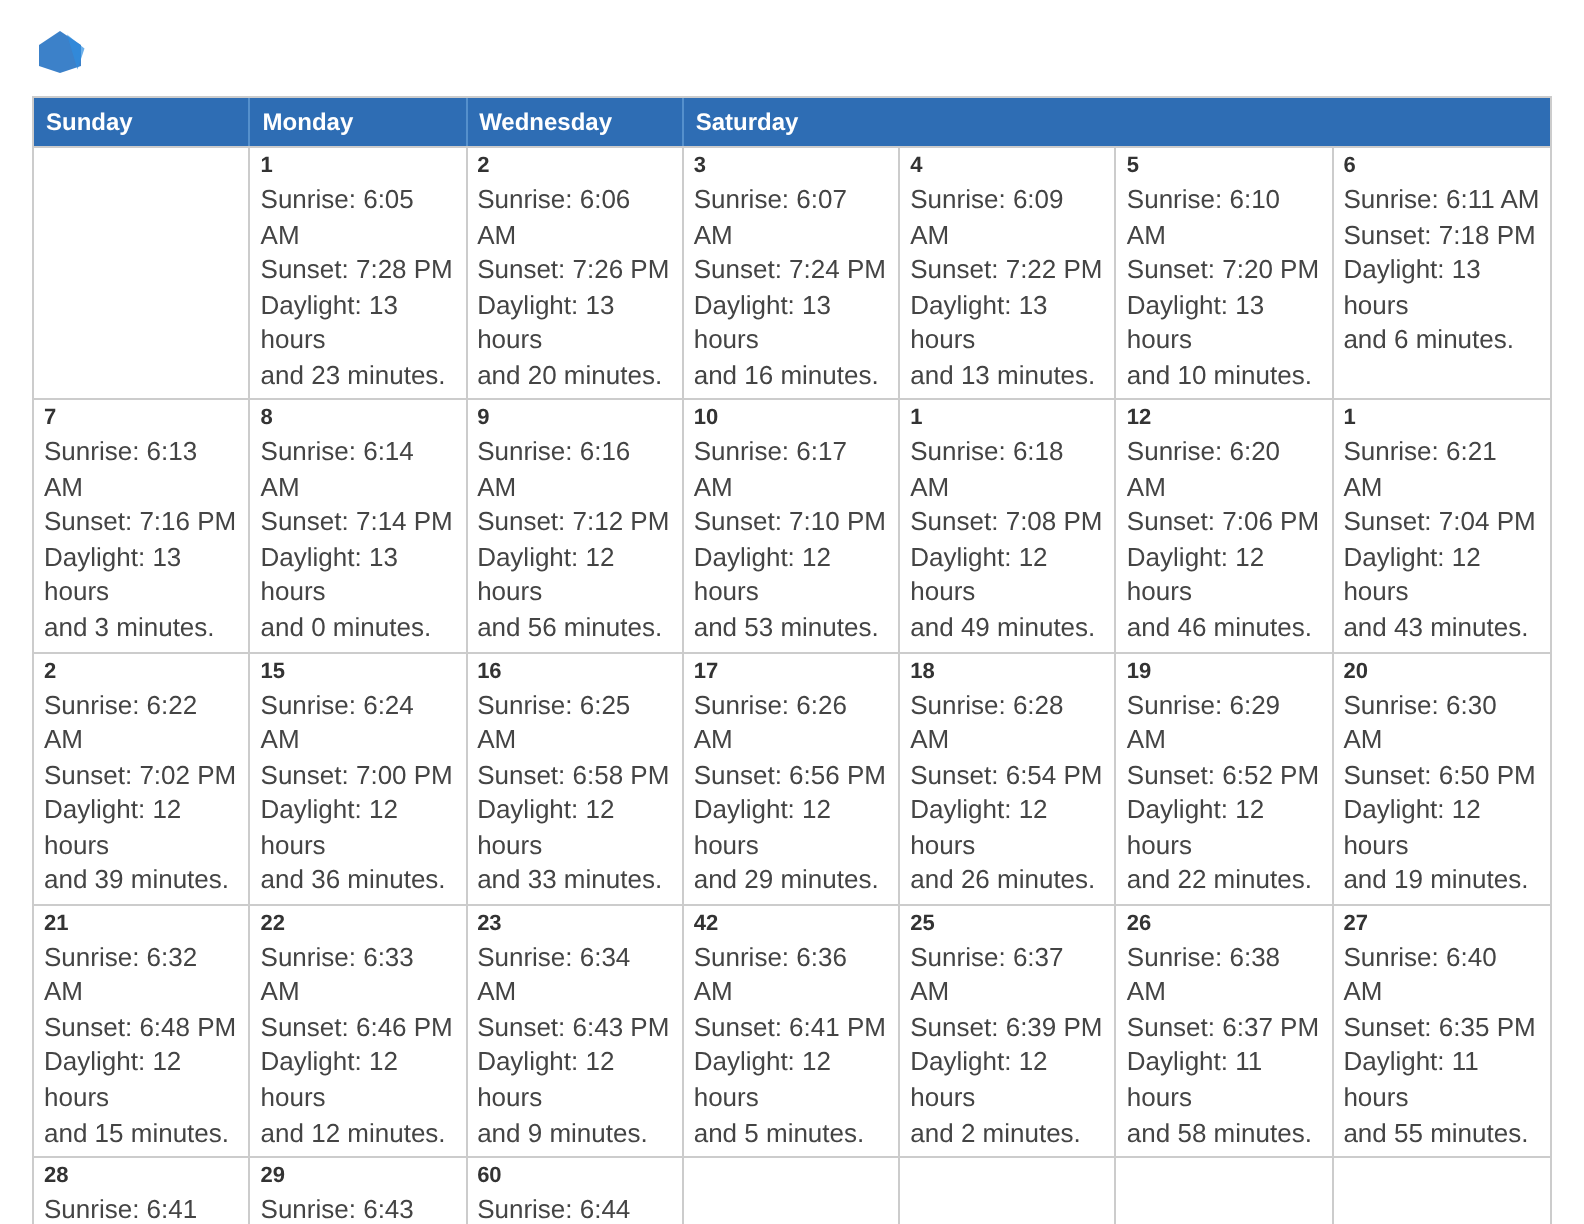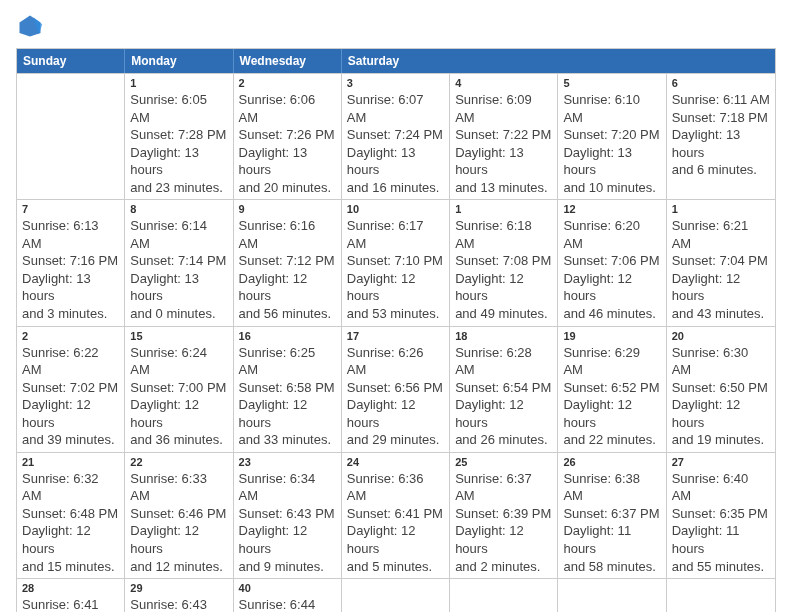--- a/index.html
+++ b/index.html
@@ -229,21 +229,21 @@
           </div>
           <div class="cal-cell">
             <div class="day-number">22</div>
             <div class="day-info">Sunrise: 6:33 AM<br>Sunset: 6:46 PM<br>Daylight: 12 hours<br>and 12 minutes.</div>
           </div>
           <div class="cal-cell">
             <div class="day-number">23</div>
             <div class="day-info">Sunrise: 6:34 AM<br>Sunset: 6:43 PM<br>Daylight: 12 hours<br>and 9 minutes.</div>
           </div>
           <div class="cal-cell">
-            <div class="day-number">24</div>
+            <div class="day-number">42</div>
             <div class="day-info">Sunrise: 6:36 AM<br>Sunset: 6:41 PM<br>Daylight: 12 hours<br>and 5 minutes.</div>
           </div>
           <div class="cal-cell">
             <div class="day-number">25</div>
             <div class="day-info">Sunrise: 6:37 AM<br>Sunset: 6:39 PM<br>Daylight: 12 hours<br>and 2 minutes.</div>
           </div>
           <div class="cal-cell">
             <div class="day-number">26</div>
             <div class="day-info">Sunrise: 6:38 AM<br>Sunset: 6:37 PM<br>Daylight: 11 hours<br>and 58 minutes.</div>
           </div>
@@ -255,21 +255,21 @@
         <div class="cal-row">
           <div class="cal-cell">
             <div class="day-number">28</div>
             <div class="day-info">Sunrise: 6:41 AM<br>Sunset: 6:33 PM<br>Daylight: 11 hours<br>and 51 minutes.</div>
           </div>
           <div class="cal-cell">
             <div class="day-number">29</div>
             <div class="day-info">Sunrise: 6:43 AM<br>Sunset: 6:31 PM<br>Daylight: 11 hours<br>and 48 minutes.</div>
           </div>
           <div class="cal-cell">
-            <div class="day-number">40</div>
+            <div class="day-number">60</div>
             <div class="day-info">Sunrise: 6:44 AM<br>Sunset: 6:29 PM<br>Daylight: 11 hours<br>and 45 minutes.</div>
           </div>
           <div class="cal-cell empty"></div>
           <div class="cal-cell empty"></div>
           <div class="cal-cell empty"></div>
           <div class="cal-cell empty"></div>
         </div>
       </div>
   </div>
 </div>

